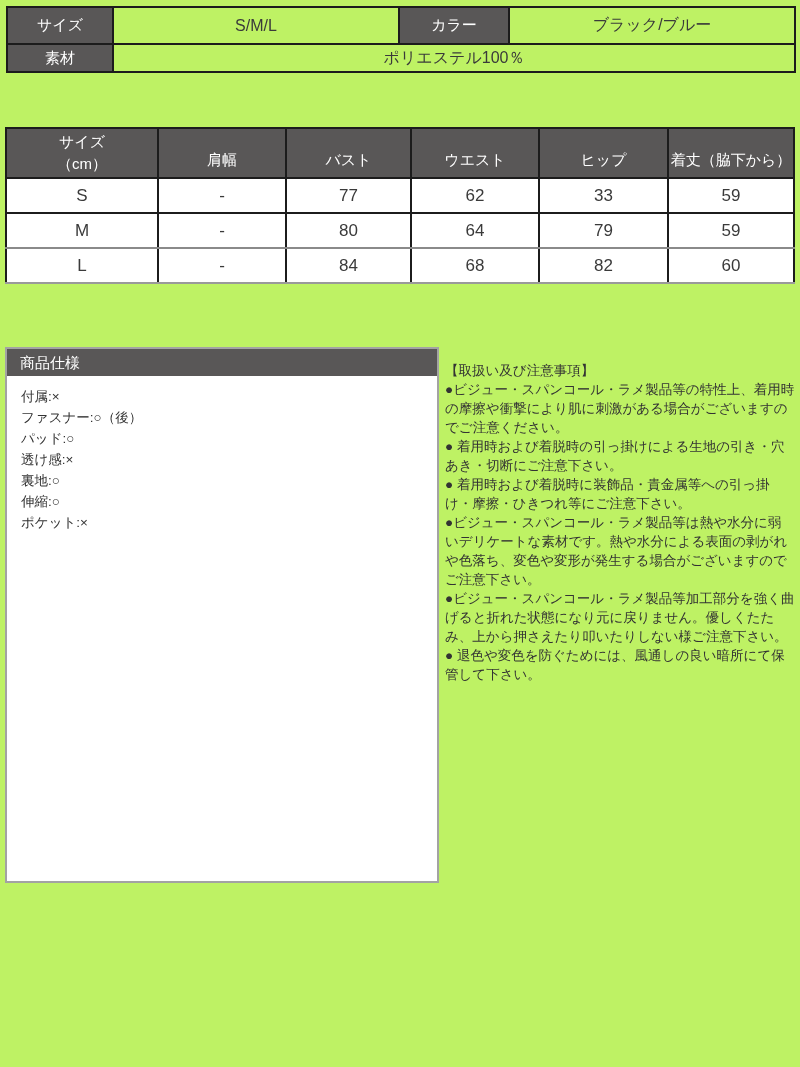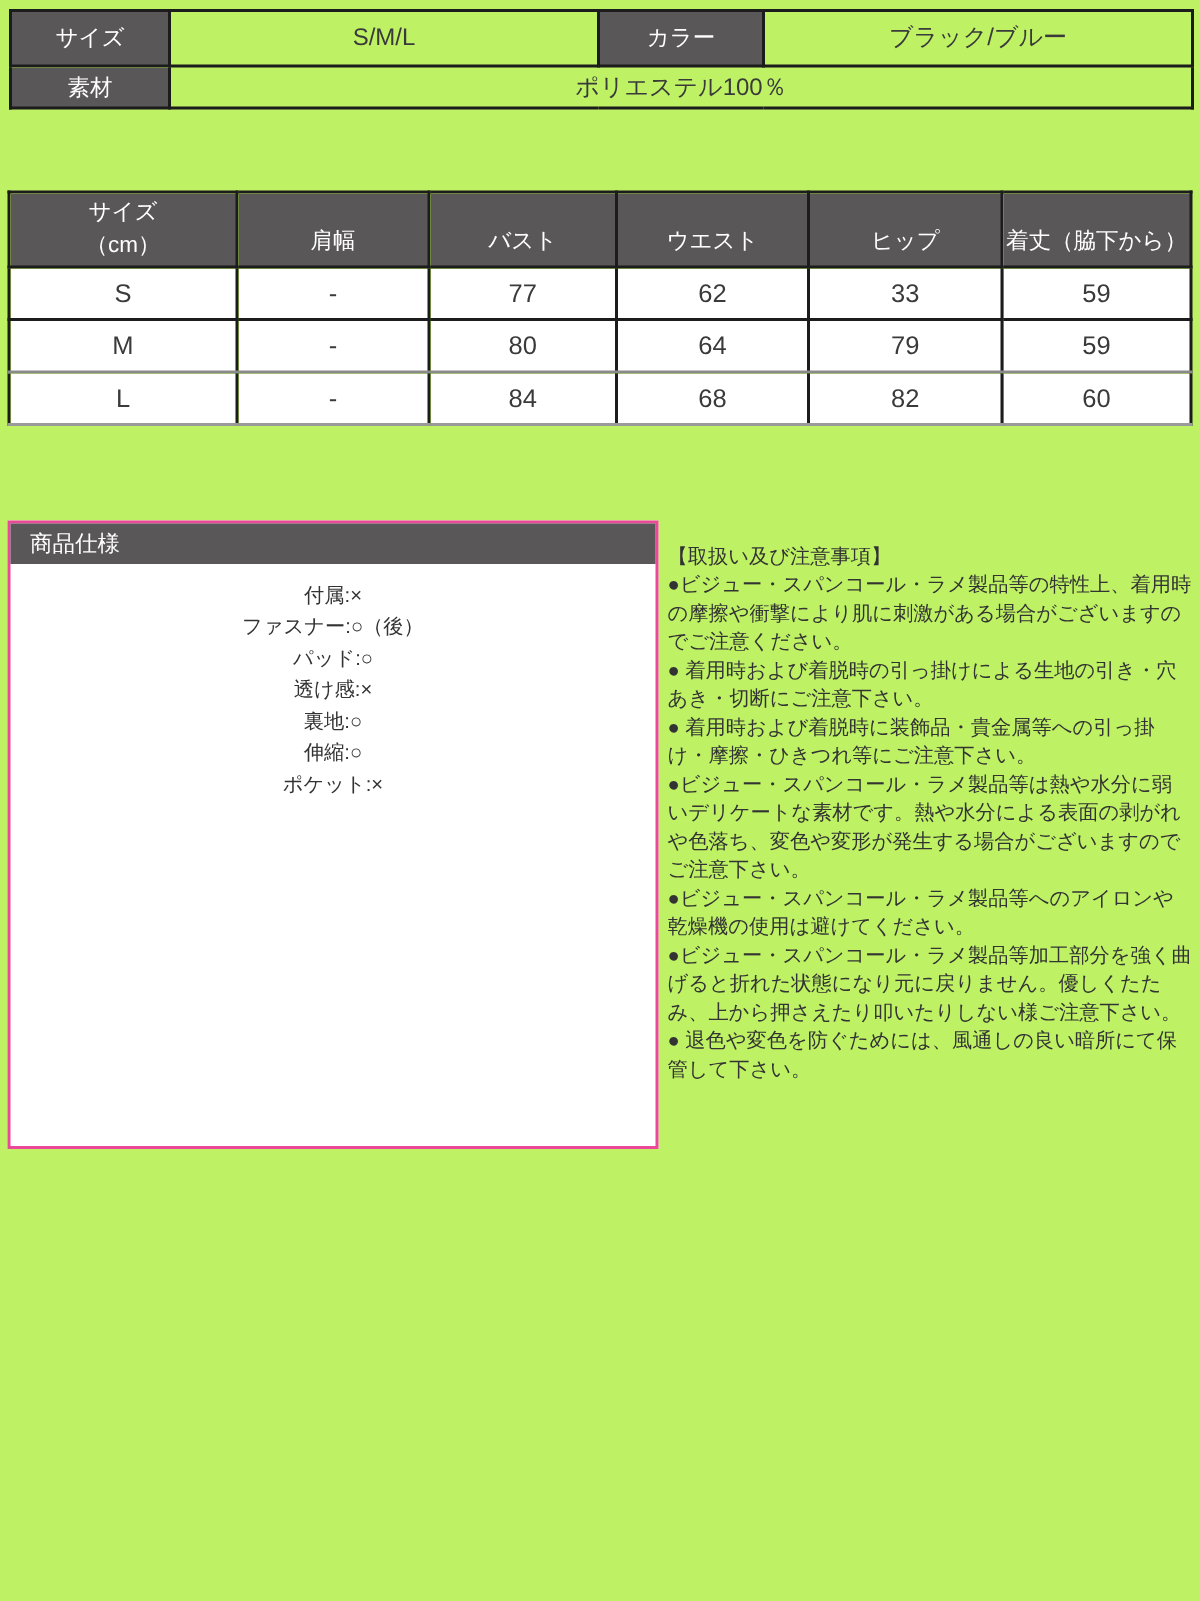--- a/index.html
+++ b/index.html
@@ -28,30 +28,30 @@
   .meas-table { position: absolute; left: 5px; top: 127px; width: 788px; }
   .meas-table thead th { height: 50px; font-size: 15px; vertical-align: bottom; padding-bottom: 7px; }
   .meas-table thead th.first { vertical-align: middle; padding-bottom: 0; line-height: 22px; }
   .meas-table tbody td { height: 35px; font-size: 17px; color: #3a3a3a; background: #ffffff; }
   .meas-table tbody tr:nth-child(2) td { border-bottom-color: #8a8a8a; }
   .meas-table tbody tr:last-child td { border-bottom-color: #9a9a9a; }
 
   
   .spec-box {
     position: absolute; left: 5px; top: 347px;
-    width: 434px; height: 419px;
-    border: 2px solid #ec4899; background: #ffffff;
+    width: 434px; height: 536px;
+    border: 2px solid #a3a3a3; background: #ffffff;
   }
   .spec-header {
     height: 27px; line-height: 27px;
     background: #595757; color: #ffffff;
     padding-left: 13px; font-size: 15px;
   }
   .spec-body { padding: 10px 14px 0 14px; font-size: 13.5px; color: #333333; }
-  .spec-item { line-height: 21px; white-space: pre; text-align: center; }
+  .spec-item { line-height: 21px; white-space: pre; }
   .spec-note { margin-top: 26px; line-height: 21px; }
 
   
   .notes {
     position: absolute; left: 445px; top: 361px;
     width: 350px; font-size: 13.5px; line-height: 19px;
     color: #333333; text-align: left;
     word-break: break-all;
   }
   .notes p { margin: 0; }
@@ -144,18 +144,17 @@
       <div class="spec-item">ポケット:×</div>
     </div>
   </div>
 
   <div class="notes">
     <p>【取扱い及び注意事項】</p>
     <p>●ビジュー・スパンコール・ラメ製品等の特性上、着用時の摩擦や衝撃により肌に刺激がある場合がございますのでご注意ください。</p>
     <p>● 着用時および着脱時の引っ掛けによる生地の引き・穴あき・切断にご注意下さい。</p>
     <p>● 着用時および着脱時に装飾品・貴金属等への引っ掛け・摩擦・ひきつれ等にご注意下さい。</p>
     <p>●ビジュー・スパンコール・ラメ製品等は熱や水分に弱いデリケートな素材です。熱や水分による表面の剥がれや色落ち、変色や変形が発生する場合がございますのでご注意下さい。</p>
-    <p>●ビジュー・スパンコール・ラメ製品等へのアイロンや乾燥機の使用は避けてください。</p>
     <p>●ビジュー・スパンコール・ラメ製品等加工部分を強く曲げると折れた状態になり元に戻りません。優しくたたみ、上から押さえたり叩いたりしない様ご注意下さい。</p>
     <p>● 退色や変色を防ぐためには、風通しの良い暗所にて保管して下さい。</p>
   </div>
 
 </div>
 
 </body></html>

